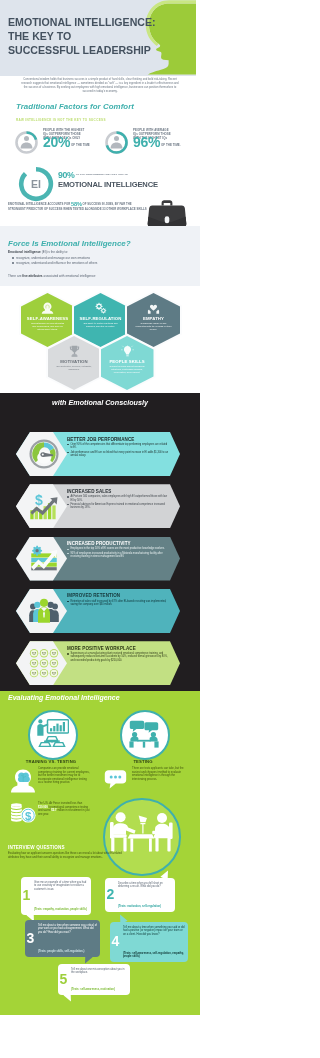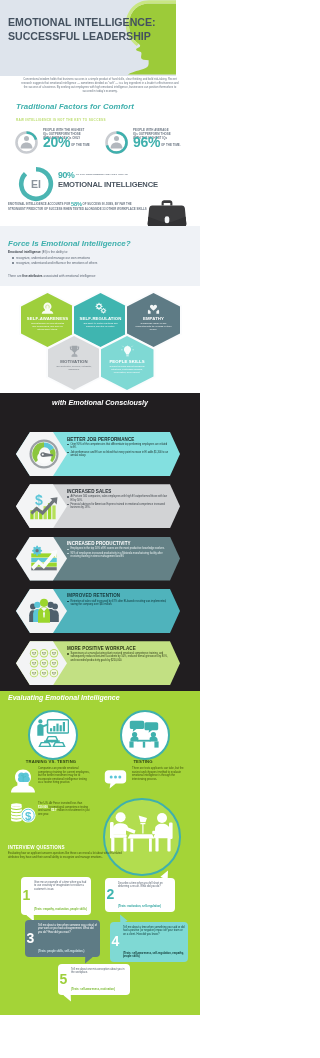--- a/index.html
+++ b/index.html
@@ -1,20 +1,20 @@
 <!DOCTYPE html>
 <html><head>
 <meta charset="utf-8">
 <style>
 html,body{margin:0;padding:0;}
 body{width:200px;height:1058px;font-family:"Liberation Sans",sans-serif;background:#fff;overflow:hidden;}
 .page{position:relative;width:200px;height:1058px;overflow:hidden;background:#fff;}
 
 
-#hero{position:absolute;left:0;top:0;width:176px;height:76px;background:#dee4ec;overflow:hidden;}
+#hero{position:absolute;left:0;top:0;width:176px;height:76px;background:#dee4ec;overflow:hidden;padding-left:20px;}
 #hero-head{position:absolute;right:0px;top:2px;width:48px;height:74px;overflow:visible;}
 #hero-title{position:absolute;left:8px;top:15px;width:152px;color:#44515f;font-size:10.6px;line-height:14.2px;font-weight:bold;letter-spacing:0px;}
 #hero-title div{white-space:nowrap;}
 
 
 #intro{position:absolute;left:0;top:76px;width:200px;height:24px;background:#fff;}
 #intro-p{position:absolute;left:20px;top:1.5px;width:160px;font-size:2.75px;line-height:4.15px;color:#6b7683;text-align:center;}
 
 
 #trad-title{position:absolute;left:16px;top:101.5px;font-size:7.9px;color:#3fb0ad;font-style:italic;font-weight:bold;letter-spacing:.05px;}
@@ -84,20 +84,21 @@
 <body>
 
 <div class="page">
 <div id="hero">
 <svg id="hero-head" viewBox="0 0 50 74">
 <path d="M50 74 L50 0 L22 0 C9 0 1 10 1 22 C1 31 5 38 11 42 C13 43.3 13.3 44.7 11.6 45.6 L9.2 46.9 C8.1 47.5 8.2 48.7 9.5 49.2 L12.7 50.4 C13.7 50.8 14.1 51.5 14 52.5 L13.6 55.6 C13.4 57.3 14.4 58.3 16.1 58.5 L21.5 59.2 L21.5 62.8 C21.5 65.6 19.6 67.2 16 68.2 C9 70.2 3 71.8 0 74 Z" fill="#9ccb39"></path>
 <path d="M22 0 C9 0 1 10 1 22 C1 31 5 38 11 42 L9.2 44.2 C2.2 39.5 -2.4 31.5 -2.4 22 C-2.4 8.3 7.3 -3.4 22 -3.4 L50 -3.4 L50 0 Z" fill="#c9e683"></path>
 </svg>
 <div id="hero-title">
 <div>EMOTIONAL INTELLIGENCE:</div>
+<div>THE KEY TO</div>
 <div>SUCCESSFUL LEADERSHIP</div>
 </div>
     </div>
 <div id="intro">
 <div id="intro-p">Conventional wisdom holds that business success is a simple product of hard skills, clear thinking and bold risk-taking. Recent research suggests that emotional intelligence — sometimes derided as “soft” — is a key ingredient in a leader's effectiveness and the success of a business. By seeking out employees with high emotional intelligence, businesses can position themselves to succeed in today's economy.</div>
 </div>
 <div id="trad-title">Traditional Factors for Comfort</div>
 <div id="kicker">RAW INTELLIGENCE IS NOT THE KEY TO SUCCESS</div>
 <div class="stat" style="left:14px;width:90px;">
 <svg class="donut" viewBox="0 0 25 25">

